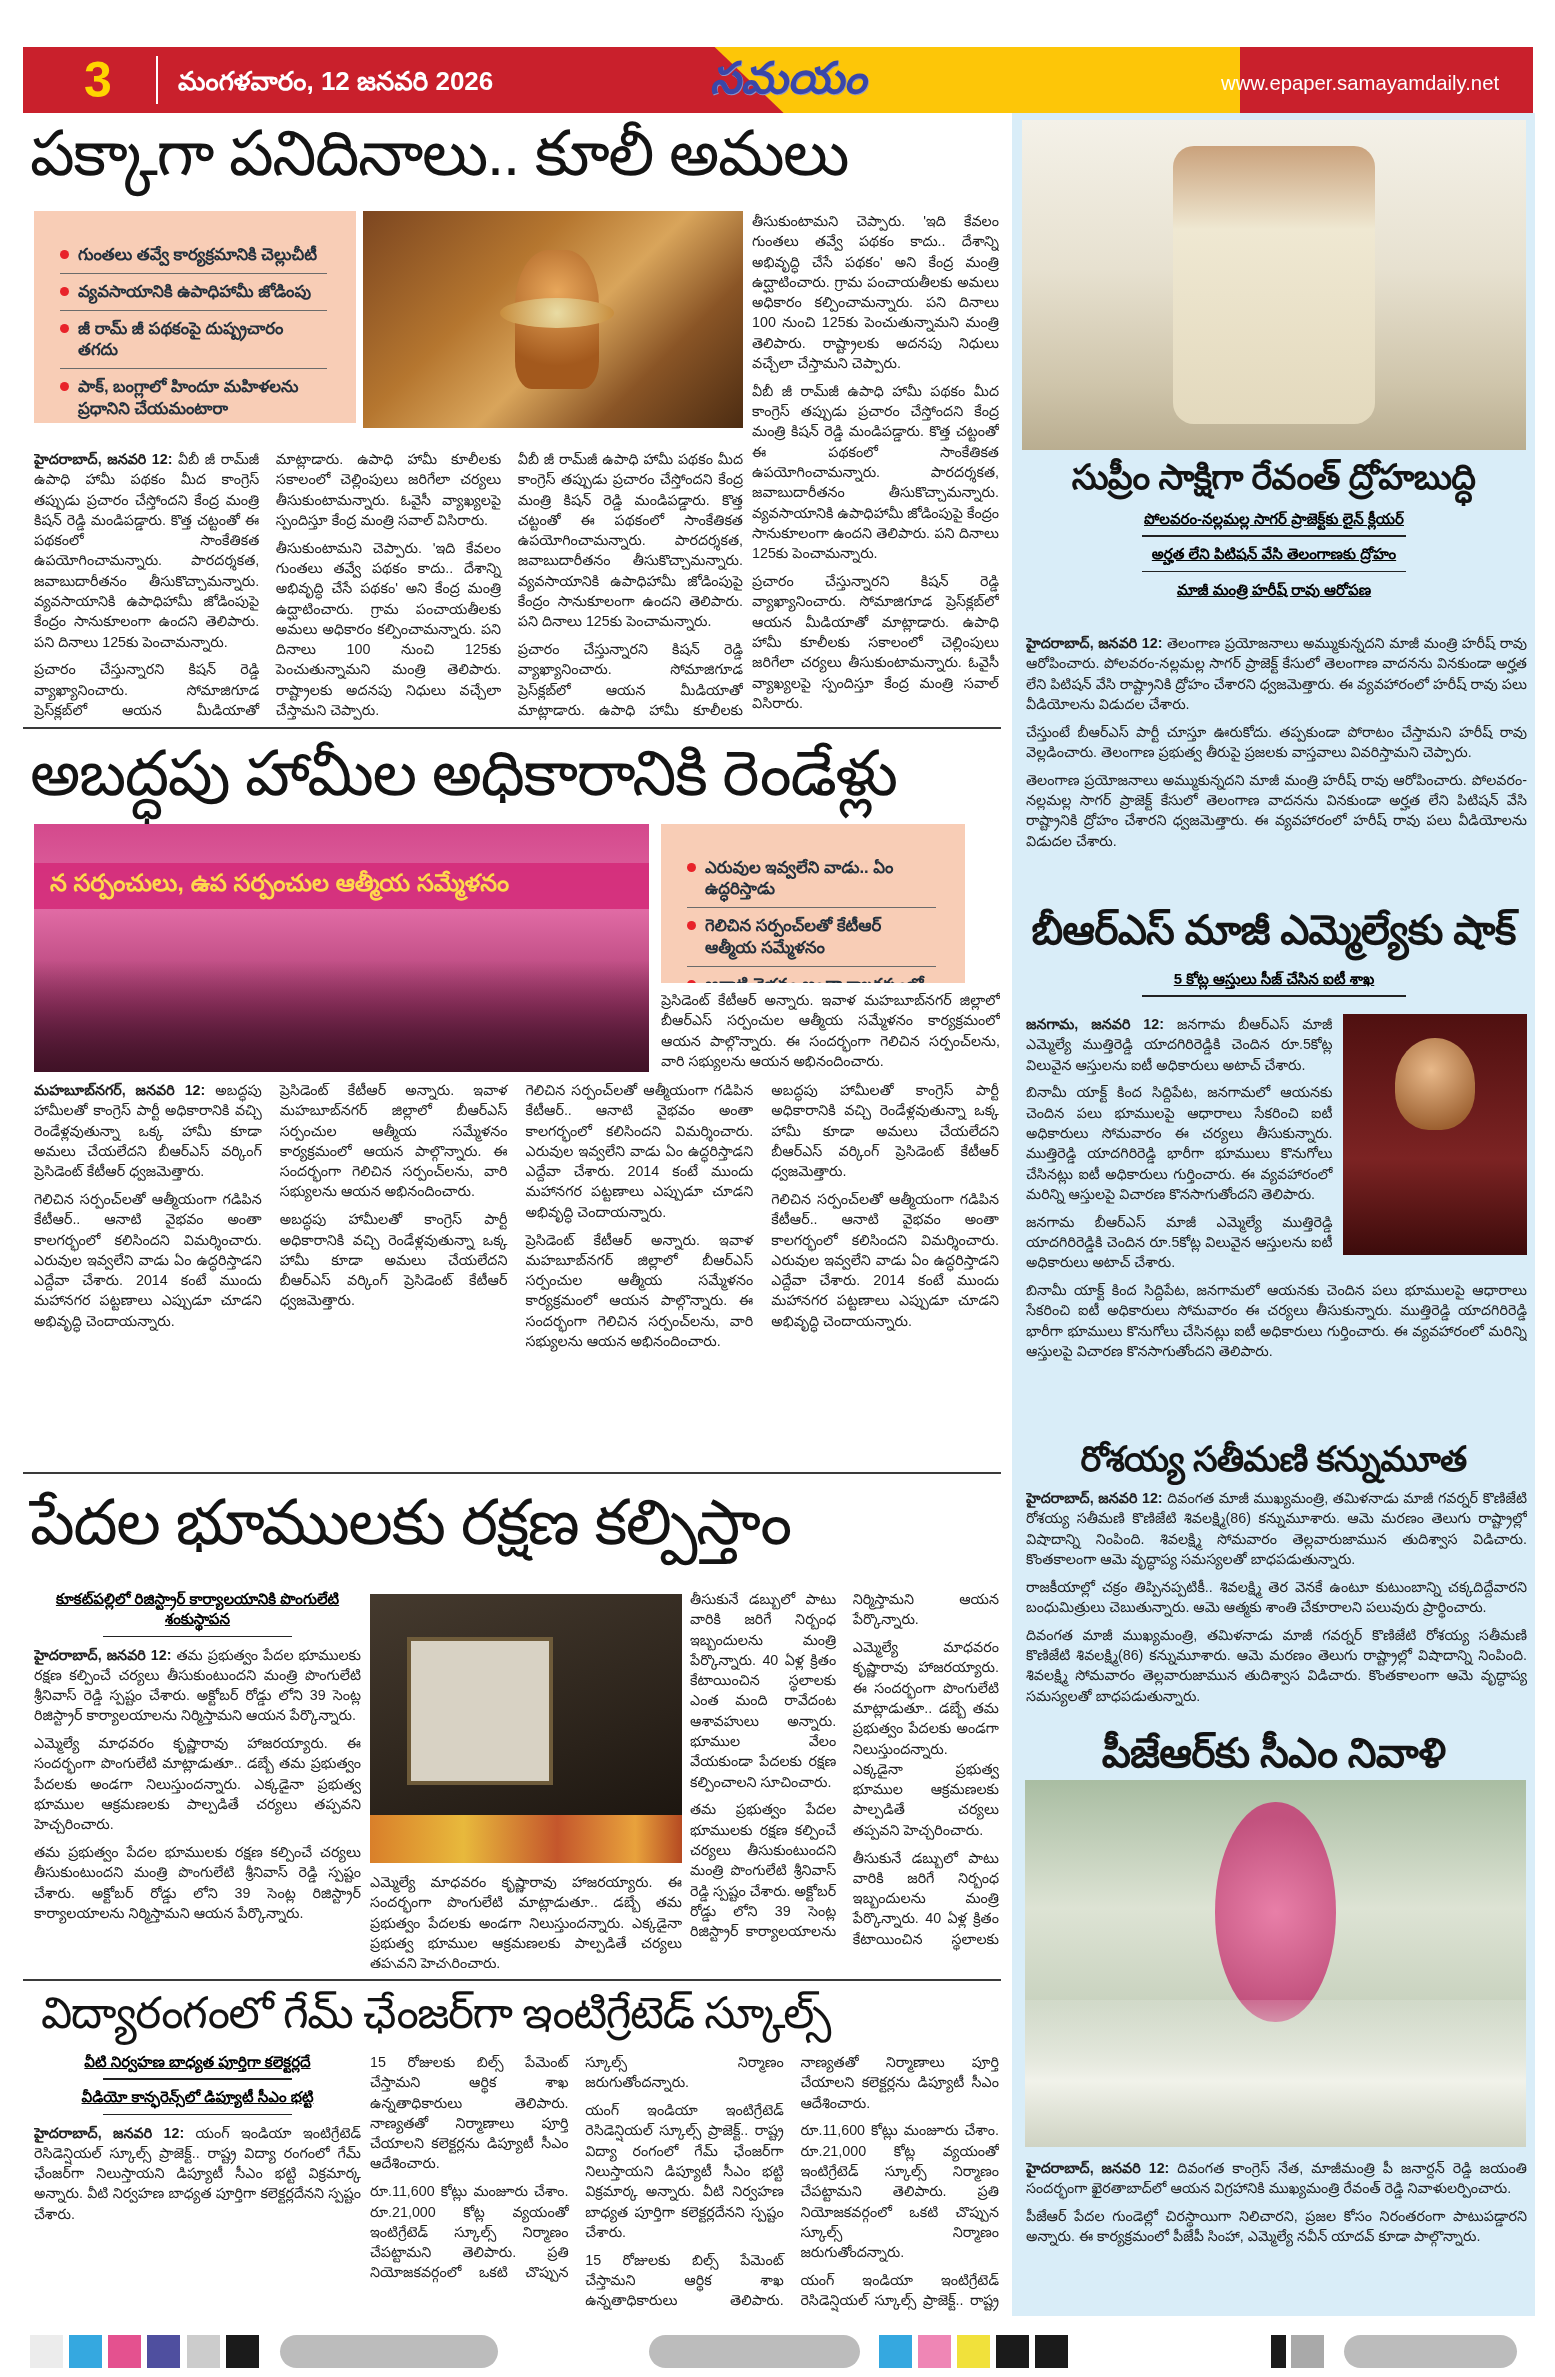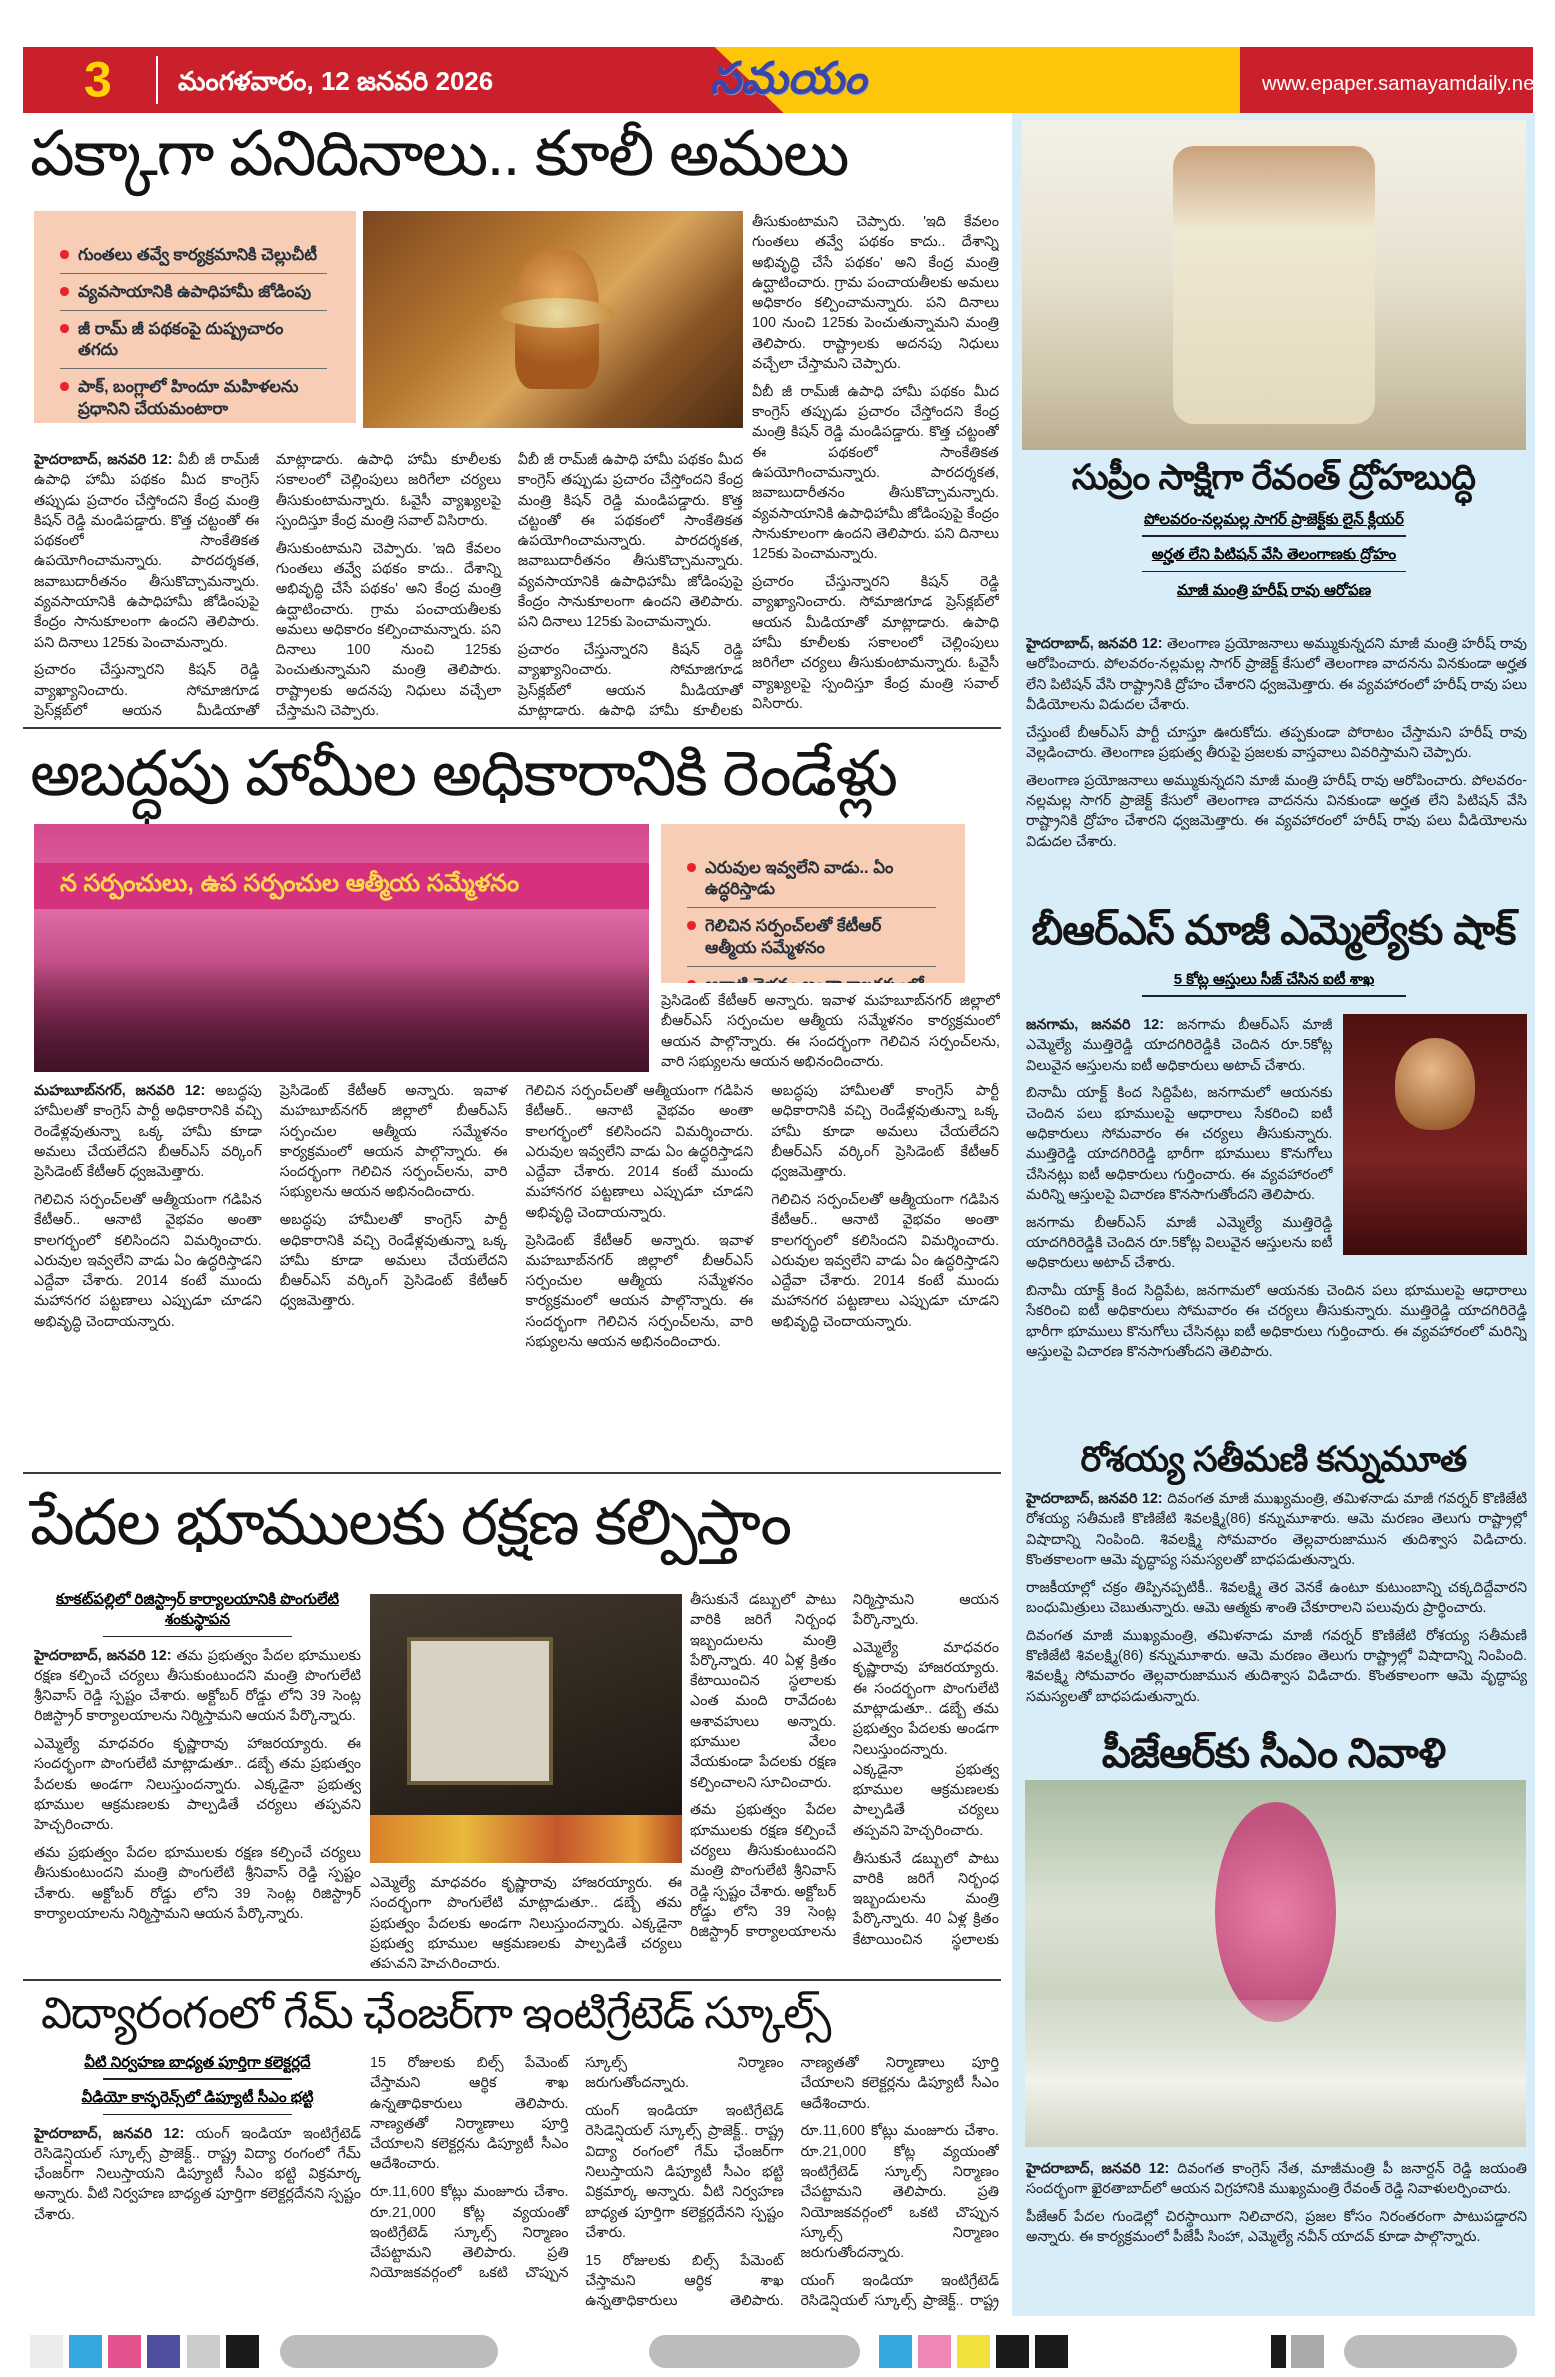--- a/index.html
+++ b/index.html
@@ -8,21 +8,21 @@
   
   .hdr-yellow{position:absolute;left:22.6px;top:47px;width:1217px;height:66px;background:#fdc608;}
   .hdr-red-left{position:absolute;left:22.6px;top:47px;width:761px;height:66px;background:#c9202c;
         clip-path:polygon(0 0,calc(100% - 69px) 0,100% 100%,0 100%);}
   .hdr-red-right{position:absolute;left:1240px;top:47px;width:293px;height:66px;background:#c9202c;}
   .hdr-page-no{position:absolute;left:84px;top:50px;font-size:50px;font-weight:bold;color:#ffd400;line-height:60px;}
   .hdr-vrule{position:absolute;left:156px;top:56px;width:1.5px;height:48px;background:#ffffff;}
   .hdr-date{position:absolute;left:178px;top:66px;font-size:26px;font-weight:bold;color:#ffffff;}
   .masthead{position:absolute;left:710px;top:53px;width:241px;font-size:44px;font-weight:bold;font-style:italic;
         color:#3a47a8;text-shadow:0.8px 0.8px 0 #8891c9;}
-  .hdr-url{position:absolute;left:1262px;top:72px;width:277px;font-size:20.3px;color:#ffffff;text-align:center;}
+  .hdr-url{position:absolute;left:1221px;top:72px;width:277px;font-size:20.3px;color:#ffffff;text-align:center;}
   
   .divider{position:absolute;height:1.5px;background:#3a3a3a;}
   .headline{position:absolute;font-weight:normal;color:#141414;letter-spacing:-1.5px;line-height:1.08;}
   .body-text{font-size:14.3px;line-height:1.42;text-align:justify;color:#1d1d1d;}
   .body-text p{margin:0 0 7.5px 0;}
   .dl{font-weight:bold;}
   .abs{position:absolute;overflow:hidden;}
   .cols2{column-count:2;column-gap:16.6px;}
   .cols3{column-count:3;column-gap:16.6px;}
   .cols4{column-count:4;column-gap:18px;}
@@ -40,21 +40,21 @@
   .photo{position:absolute;overflow:hidden;}
   .ph1{background:linear-gradient(135deg,#7c4620 0%,#b5762f 35%,#d9a55b 55%,#8a5526 75%,#4c2c12 100%);}
   .ph1 .statue{position:absolute;left:40%;top:18%;width:22%;height:64%;border-radius:40% 40% 20% 20%;
         background:radial-gradient(circle at 50% 30%,#e8a75b,#a3591d 70%);}
   .ph1 .garland{position:absolute;left:36%;top:40%;width:30%;height:14%;border-radius:50%;
         background:radial-gradient(circle,#e9dca4,#c78b3a);}
   .ph-sofa{background:linear-gradient(180deg,#f4f1e8 0%,#e7e1d0 45%,#cfc5ab 80%,#b9ad90 100%);}
   .ph-sofa .figure{position:absolute;left:30%;top:8%;width:40%;height:84%;border-radius:21px;
         background:linear-gradient(180deg,#caa27c 0%,#efe8d2 30%,#e3d9bd 100%);}
   .ph-rally{background:linear-gradient(180deg,#d4498c 0%,#e06aa4 35%,#a83a6e 75%,#6e2347 100%);}
-  .ph-rally .banner{position:absolute;left:0;top:39px;width:100%;padding:6px 26px;box-sizing:border-box;
+  .ph-rally .banner{position:absolute;left:0;top:39px;width:100%;padding:6px 16px;box-sizing:border-box;
         background:rgba(211,41,120,0.85);color:#ffd94d;font-size:24px;font-weight:bold;white-space:nowrap;overflow:hidden;}
   .ph-rally .crowd{position:absolute;left:0;bottom:0;width:100%;height:45%;
         background:linear-gradient(180deg,rgba(60,20,40,0) 0%,rgba(70,20,45,.65) 60%,#401226 100%);}
   .ph-plaque{background:linear-gradient(160deg,#453a2e 0%,#2a221a 60%,#17110c 100%);}
   .ph-plaque .slab{position:absolute;left:12%;top:16%;width:44%;height:52%;background:#d8d2c4;
         border:4.5px solid #6e5b3a;}
   .ph-plaque .flowers{position:absolute;left:0;bottom:0;width:100%;height:18%;
         background:linear-gradient(90deg,#d97f2a,#e8b93c 30%,#c4562c 60%,#e8a23c 85%,#b54a22);}
   .ph-pray{background:linear-gradient(180deg,#4f1010 0%,#7c2323 60%,#3c0b0b 100%);}
   .ph-pray .head{position:absolute;left:28%;top:10%;width:44%;height:38%;border-radius:50% 50% 42% 42%;

